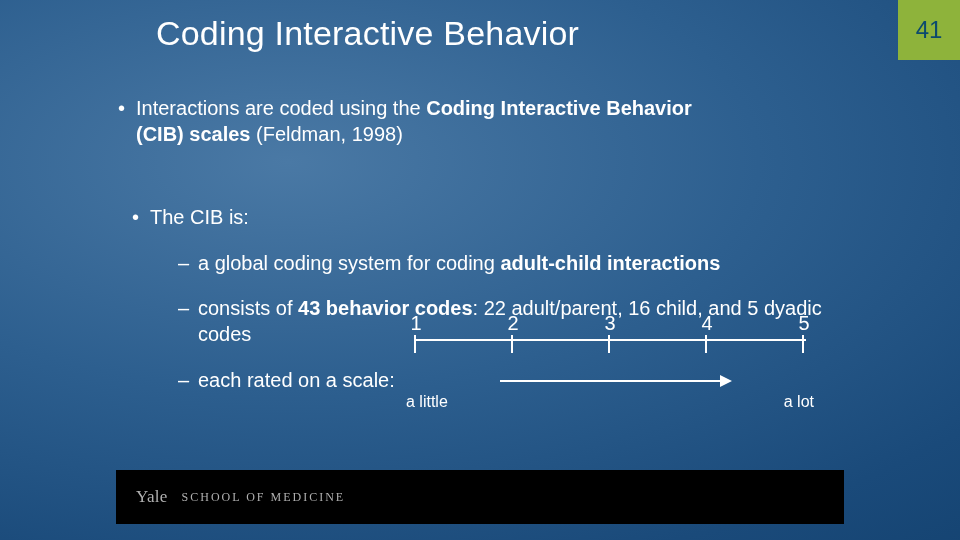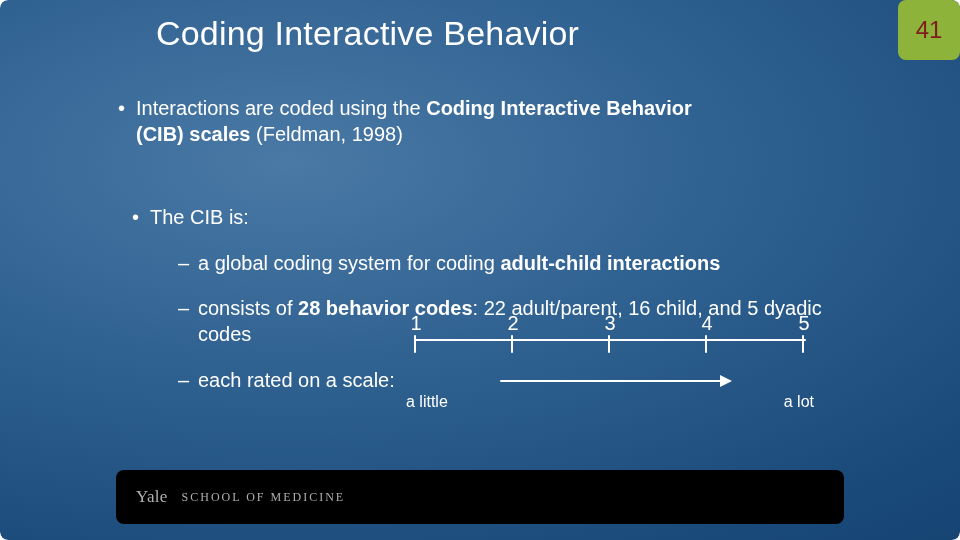--- a/index.html
+++ b/index.html
@@ -1,15 +1,15 @@
 <!DOCTYPE html>
 <html><head>
 <meta charset="utf-8">
 <style>
-  * { box-sizing: border-box; margin: 0; padding: 0; border-radius: 8px; }
+  * { box-sizing: border-box; margin: 0; padding: 0; }
   html, body { width: 960px; height: 540px; overflow: hidden; font-family: Arial, Helvetica, sans-serif; }
   .slide {
     position: relative;
     width: 960px;
     height: 540px;
     background: radial-gradient(ellipse 140% 120% at 30% 30%, #4a79a5 0%, #2d5f8f 35%, #1a4a7a 65%, #0d3a66 100%);
     color: #ffffff;
   }
   .title {
     position: absolute;
@@ -24,21 +24,21 @@
     position: absolute;
     top: 0;
     right: 0;
     width: 62px;
     height: 60px;
     background: #8eb33b;
     display: flex;
     align-items: center;
     justify-content: center;
     font-size: 24px;
-    color: #7f1d1d;
+    color: #0c4a6e;
     font-weight: 300;
   }
   .body {
     position: absolute;
     top: 96px;
     left: 118px;
     right: 100px;
     font-size: 20px;
     line-height: 1.28;
     color: #ffffff;
@@ -186,21 +186,21 @@
 
     <div class="bullet2">
       <span>The CIB is:</span>
     </div>
 
     <div class="dash">
       <span>a global coding system for coding </span><span class="bold">adult-child interactions</span>
     </div>
 
     <div class="dash">
-      <span>consists of </span><span class="bold">28 behavior codes</span><span>: 22 adult/parent, 16 child, and 5 dyadic codes</span>
+      <span>consists of </span><span class="bold">43 behavior codes</span><span>: 22 adult/parent, 16 child, and 5 dyadic codes</span>
     </div>
 
     <div class="dash">
       <span>each rated on a scale:</span>
     </div>
 
   </div>
 
   <div class="scale-wrap">
     <div class="scale-nums">

